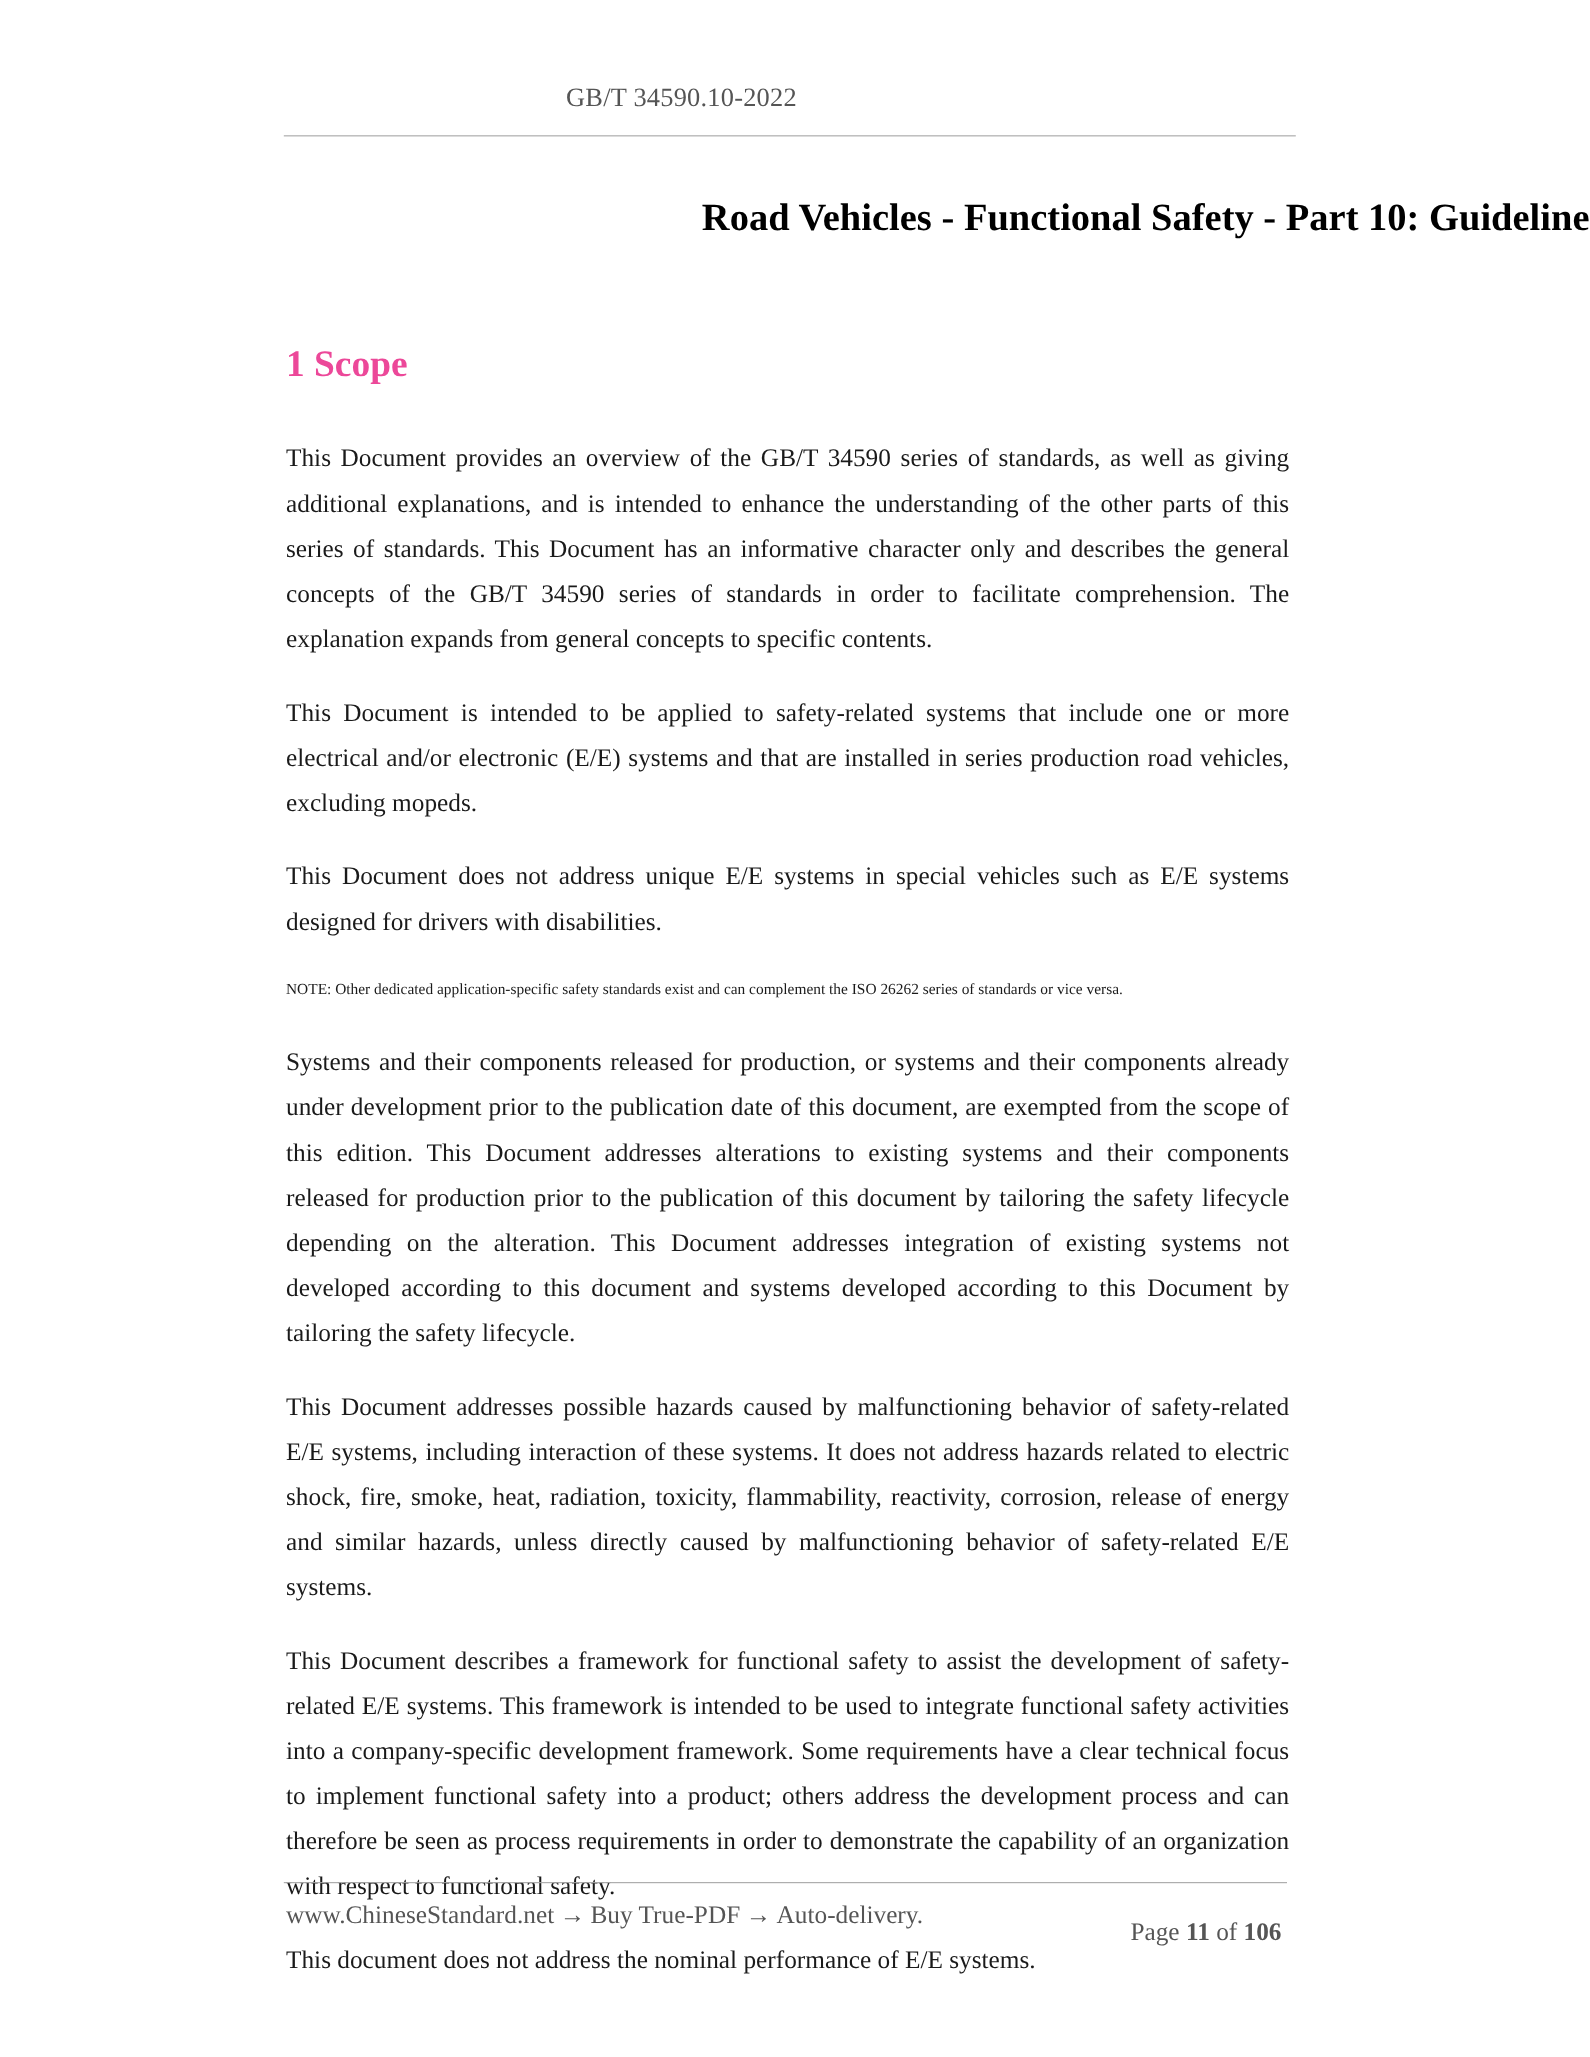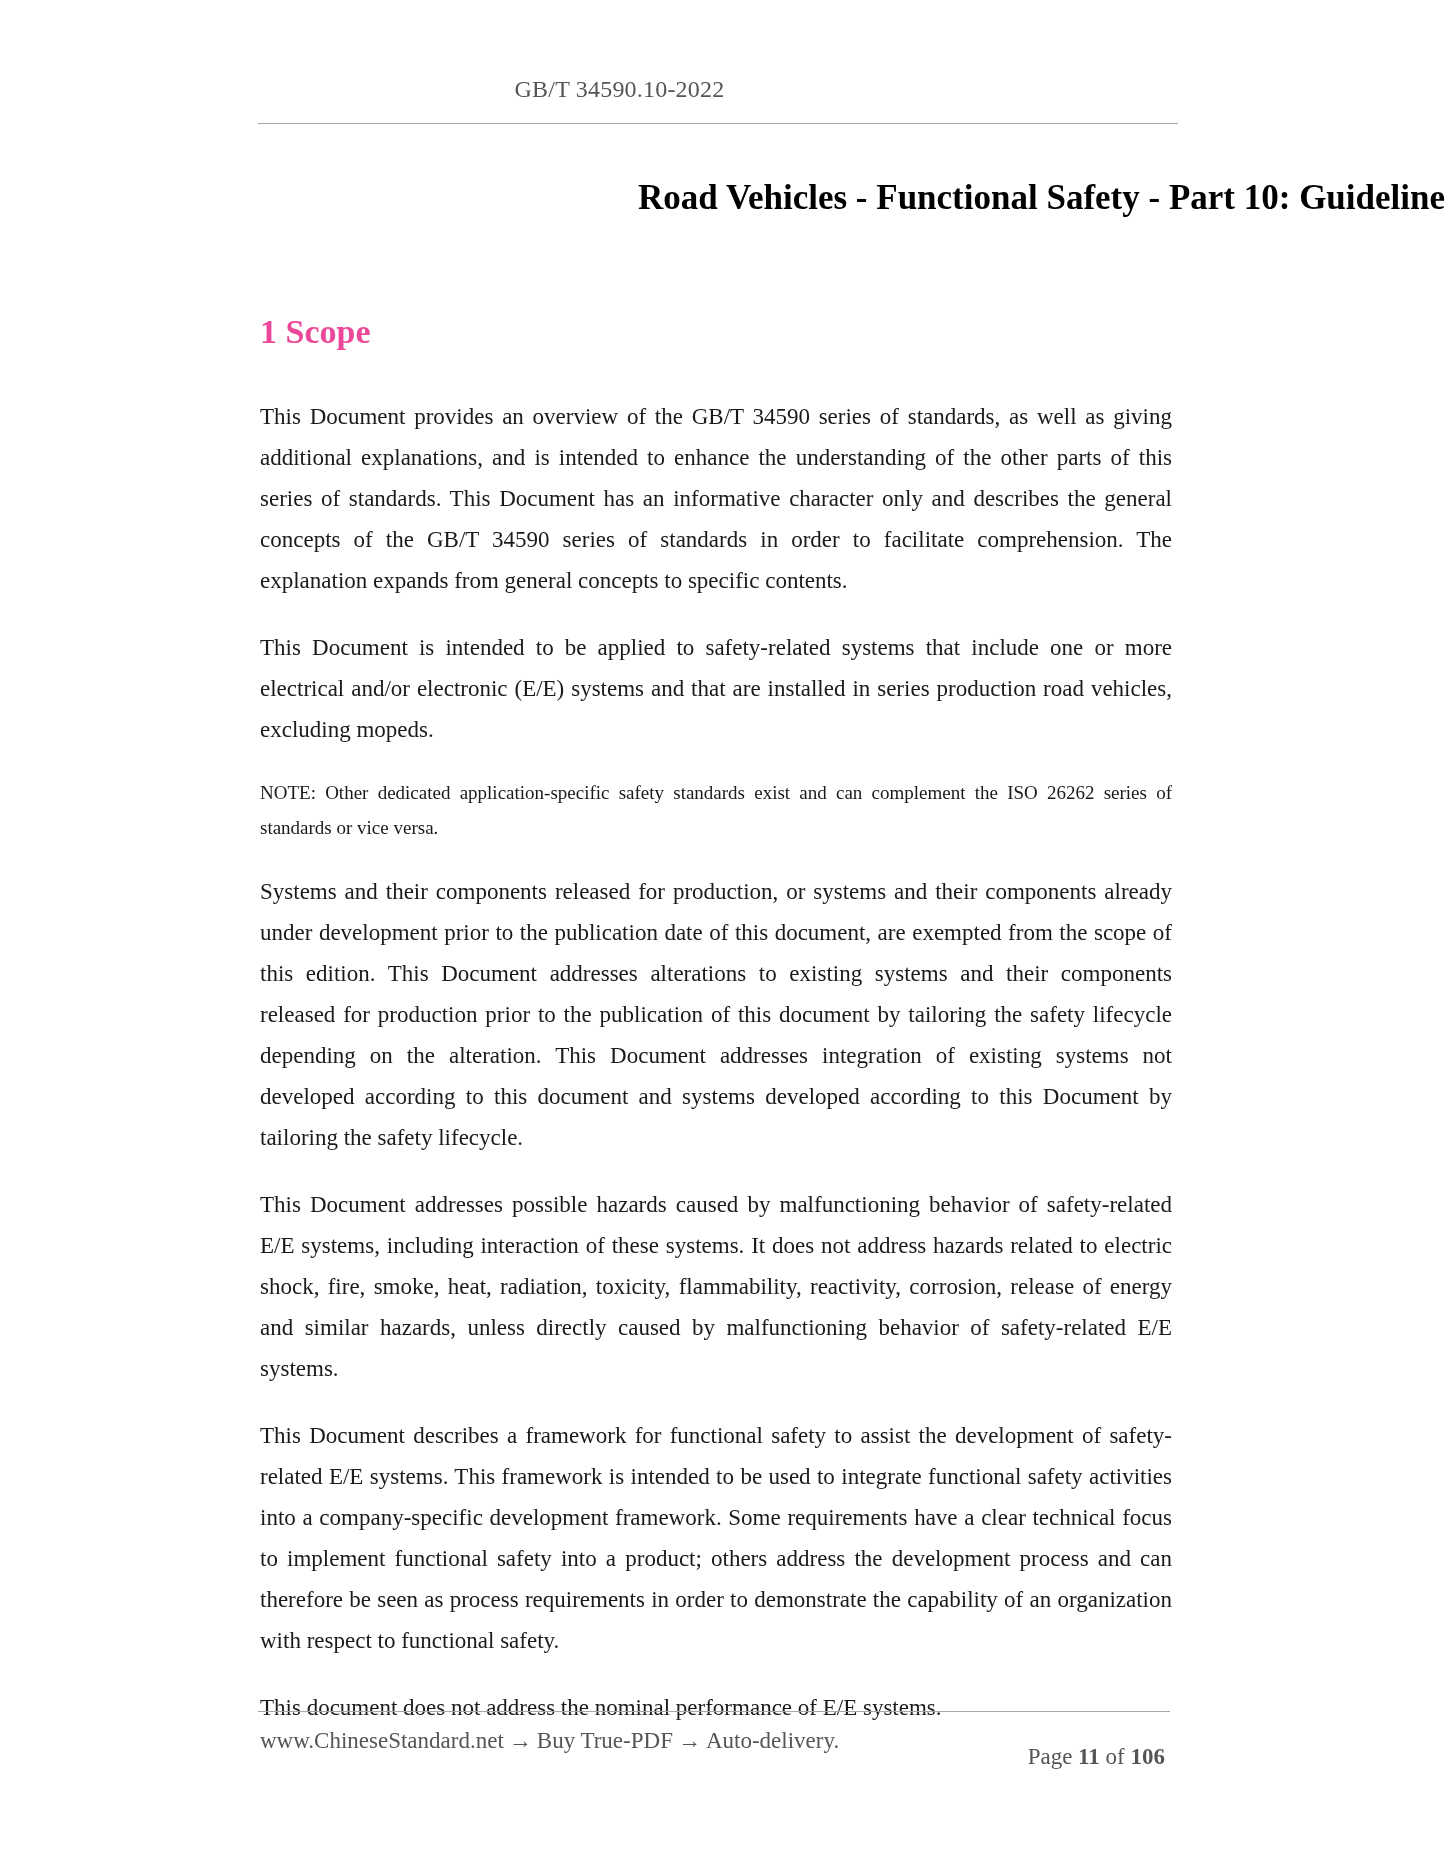--- a/index.html
+++ b/index.html
@@ -8,21 +8,21 @@
   .running-header { position: absolute; top: 76px; left: 0; width: 1239px; text-align: center;
          font-size: 24px; color: #555; letter-spacing: 0.2px; }
   .header-rule { position: absolute; top: 123px; left: 258px; width: 920px; height: 0;
          border-top: 1.5px solid #a6a6a6; }
   .doc-title { position: absolute; top: 178px; left: 0; width: 1445px; text-align: right;
          font-size: 35px; font-weight: bold; color: #000; margin: 0; }
   .section-heading { position: absolute; top: 313px; left: 260px; font-size: 34px;
          font-weight: bold; color: #ec4899; margin: 0; }
   .body { position: absolute; top: 396px; left: 260px; width: 912px; }
   .para { font-size: 23px; line-height: 41px; text-align: justify; margin: 0 0 26px 0; color: #1a1a1a; }
-  .note { font-size: 19px; line-height: 34.5px; text-align: justify; margin: 15px 0 26px 0; color: #1a1a1a; }
+  .note { font-size: 14px; line-height: 34.5px; text-align: justify; margin: 15px 0 26px 0; color: #1a1a1a; }
   .footer-rule { position: absolute; top: 1711px; left: 258px; width: 912px; height: 0;
          border-top: 1.5px solid #a6a6a6; }
   .footer { position: absolute; top: 1728px; left: 260px; width: 905px; font-size: 23px; color: #555; }
   .footer-left { position: absolute; left: 0; top: 0; white-space: nowrap; }
   .footer-link { color: #555; cursor: pointer; }
   .arrow { display: inline-block; margin: 0 5px; }
   .footer-right { position: absolute; right: 0; top: 16px; white-space: nowrap; }
   .pg-num { font-weight: bold; }
 </style>
 </head>
@@ -31,20 +31,21 @@
 <div class="running-header">GB/T 34590.10-2022</div>
 <div class="header-rule"></div>
 
 <h1 class="doc-title">Road Vehicles - Functional Safety - Part 10: Guideline</h1>
 
 <h2 class="section-heading">1 Scope</h2>
 
 <div class="body">
   <p class="para">This Document provides an overview of the GB/T 34590 series of standards, as well as giving additional explanations, and is intended to enhance the understanding of the other parts of this series of standards. This Document has an informative character only and describes the general concepts of the GB/T 34590 series of standards in order to facilitate comprehension. The explanation expands from general concepts to specific contents.</p>
   <p class="para">This Document is intended to be applied to safety-related systems that include one or more electrical and/or electronic (E/E) systems and that are installed in series production road vehicles, excluding mopeds.</p>
+  <p class="para">This Document does not address unique E/E systems in special vehicles such as E/E systems designed for drivers with disabilities.</p>
   <p class="note">NOTE: Other dedicated application-specific safety standards exist and can complement the ISO 26262 series of standards or vice versa.</p>
   <p class="para">Systems and their components released for production, or systems and their components already under development prior to the publication date of this document, are exempted from the scope of this edition. This Document addresses alterations to existing systems and their components released for production prior to the publication of this document by tailoring the safety lifecycle depending on the alteration. This Document addresses integration of existing systems not developed according to this document and systems developed according to this Document by tailoring the safety lifecycle.</p>
   <p class="para">This Document addresses possible hazards caused by malfunctioning behavior of safety-related E/E systems, including interaction of these systems. It does not address hazards related to electric shock, fire, smoke, heat, radiation, toxicity, flammability, reactivity, corrosion, release of energy and similar hazards, unless directly caused by malfunctioning behavior of safety-related E/E systems.</p>
   <p class="para">This Document describes a framework for functional safety to assist the development of safety-related E/E systems. This framework is intended to be used to integrate functional safety activities into a company-specific development framework. Some requirements have a clear technical focus to implement functional safety into a product; others address the development process and can therefore be seen as process requirements in order to demonstrate the capability of an organization with respect to functional safety.</p>
   <p class="para">This document does not address the nominal performance of E/E systems.</p>
 </div>
 
 <div class="footer-rule"></div>
 
 <div class="footer">

